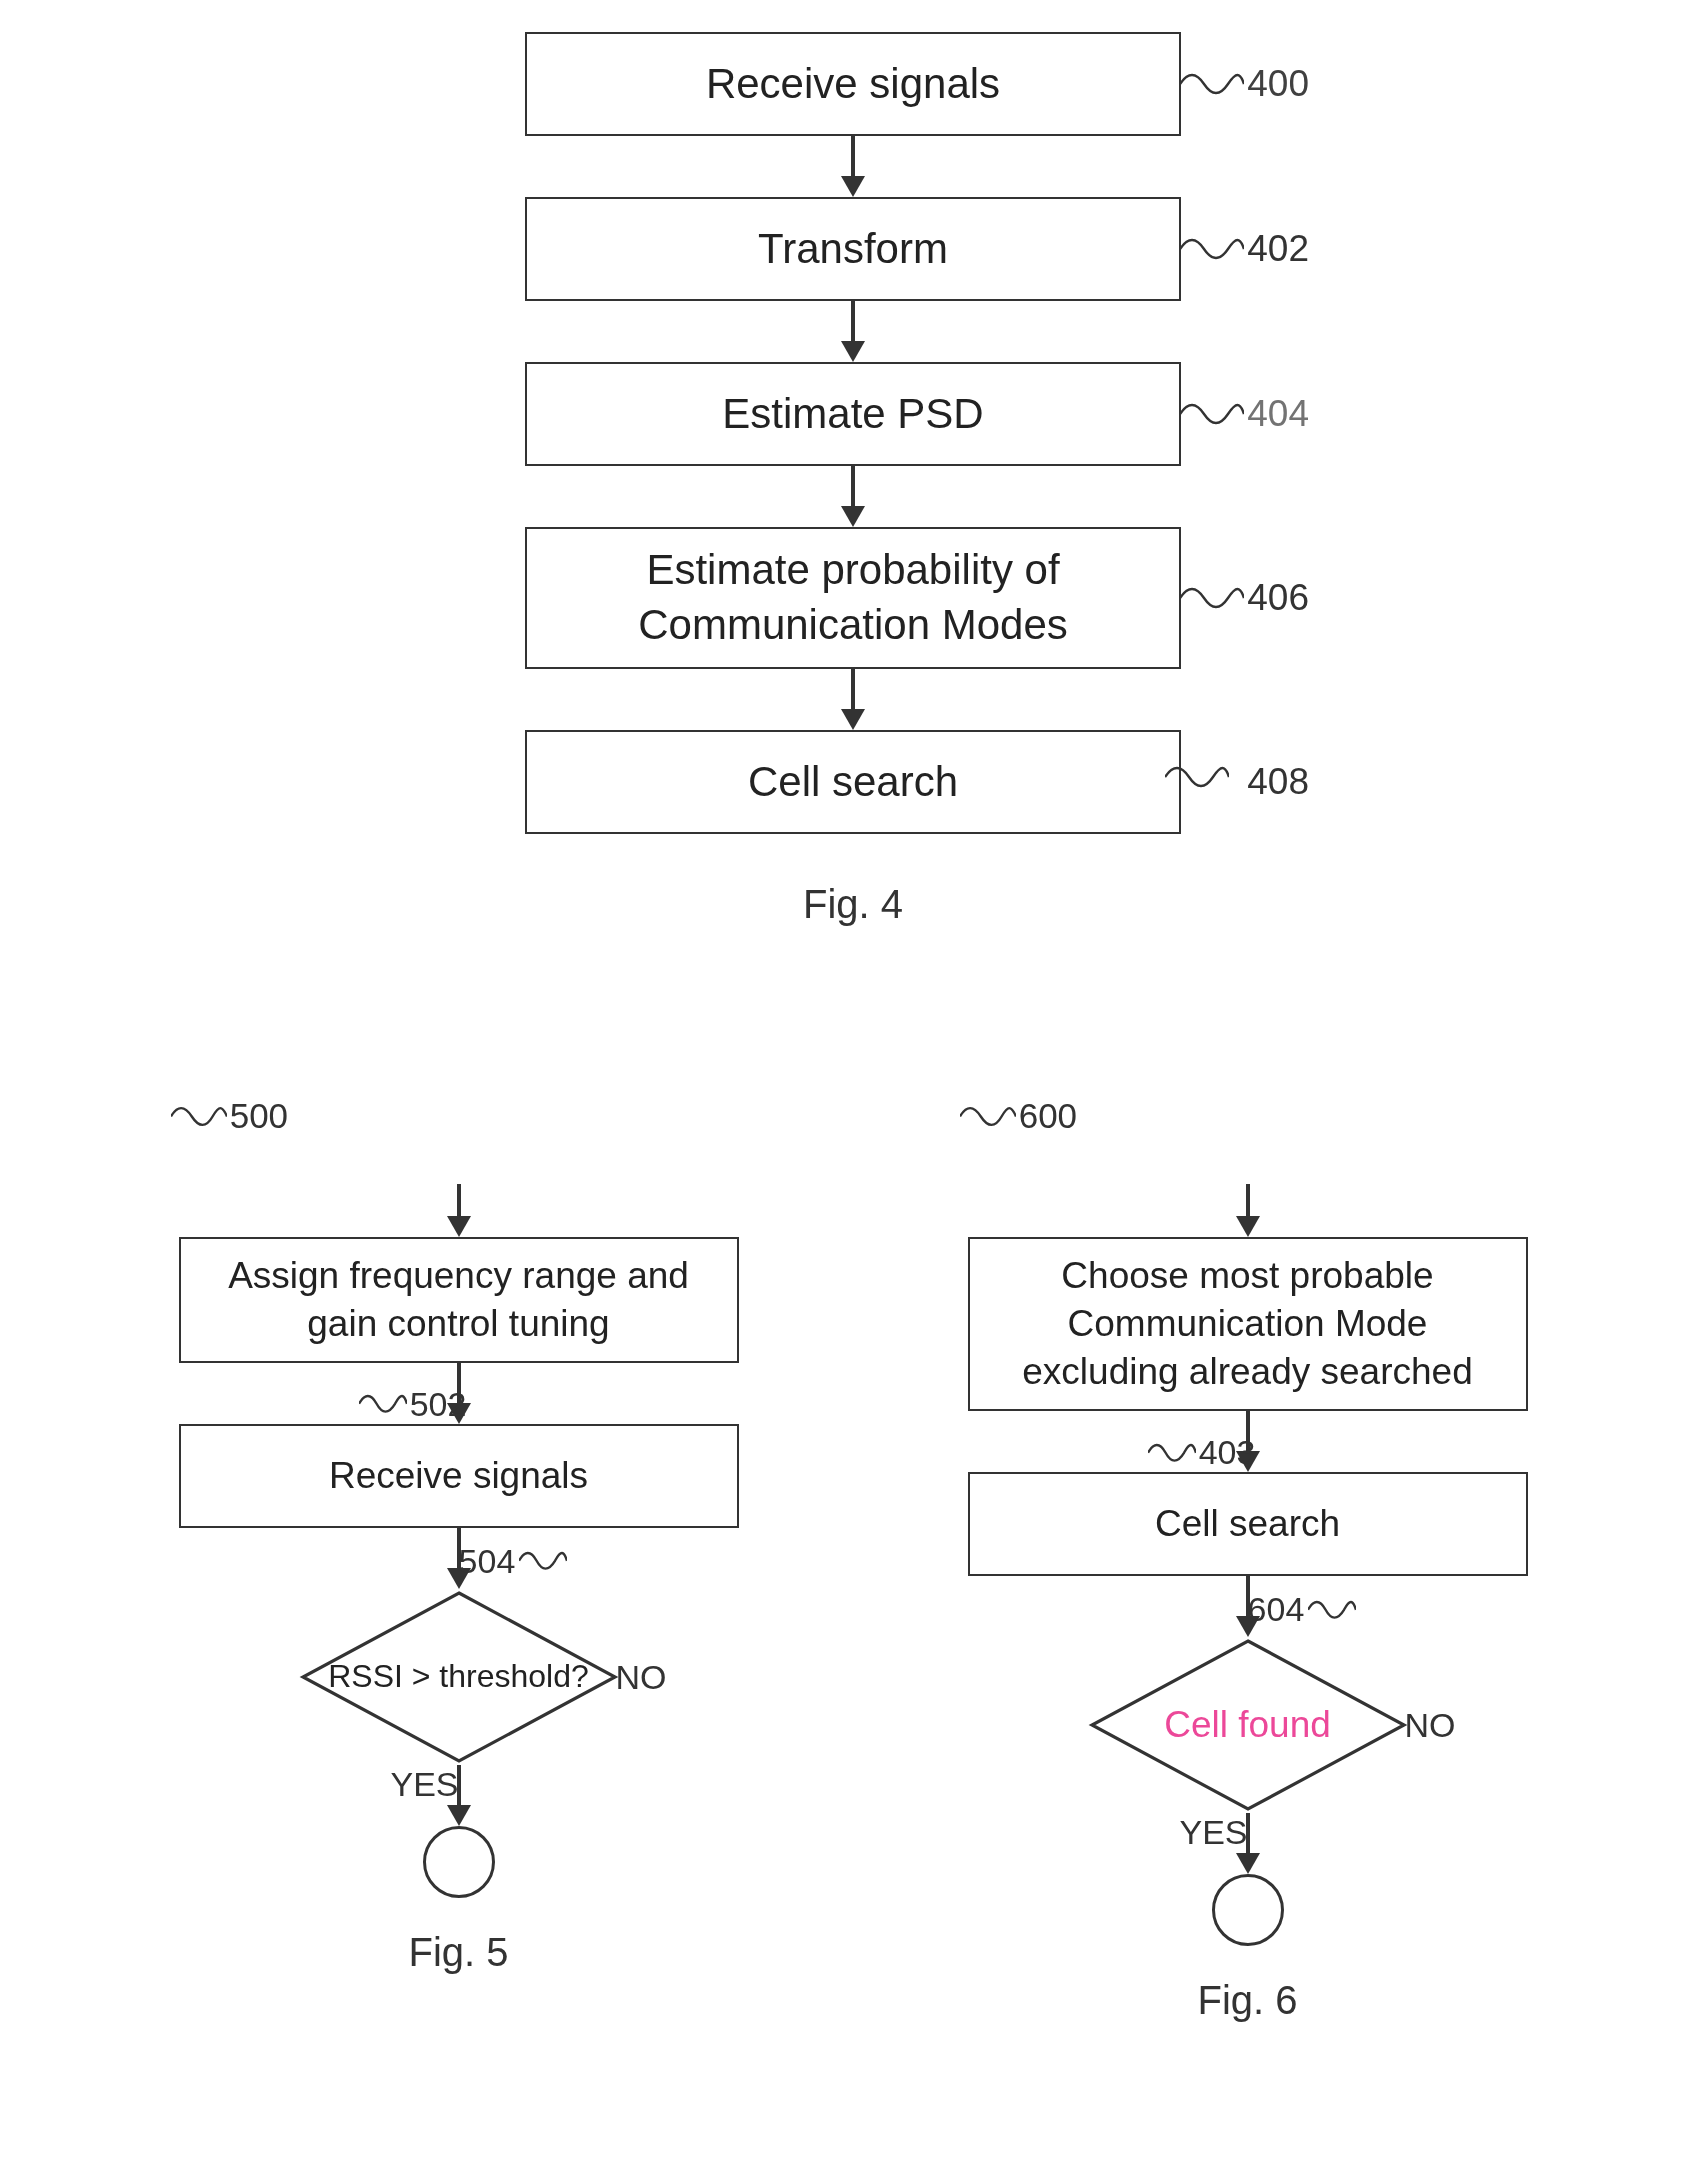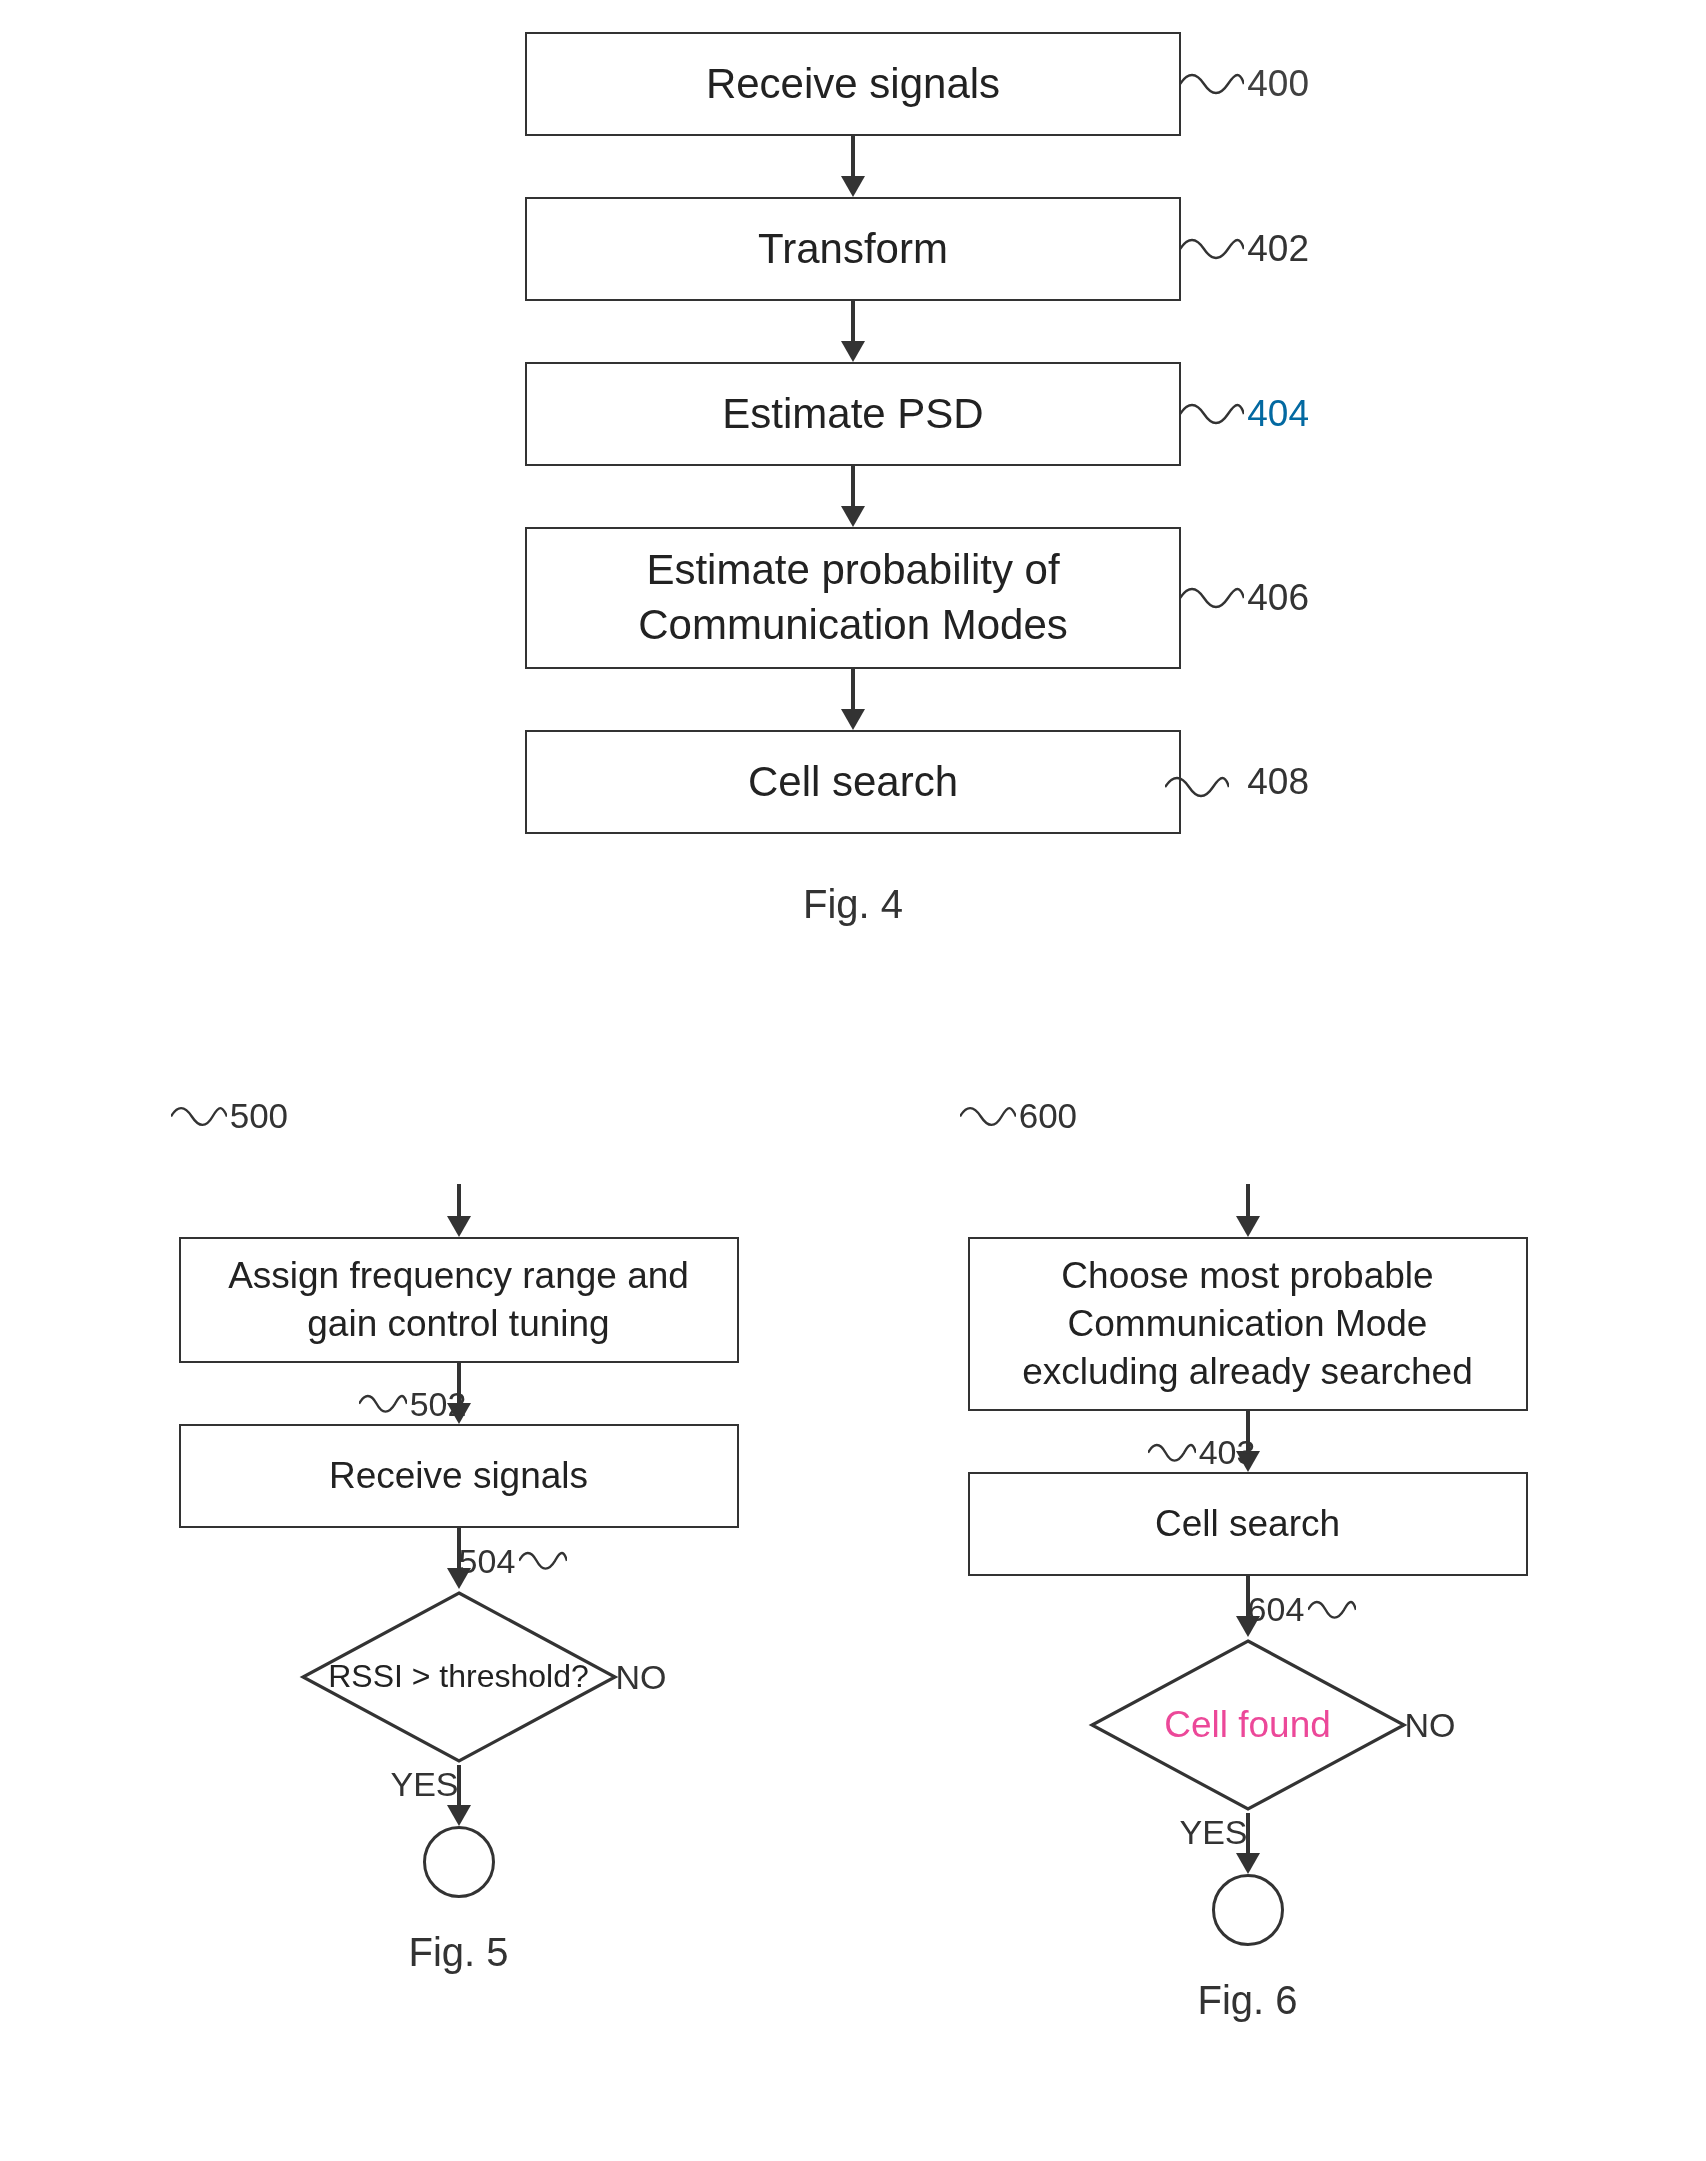--- a/index.html
+++ b/index.html
@@ -86,21 +86,21 @@
   </div>
 
   <div style="position:relative;border-radius:20px;">
     <div class="flowchart-box fig4-box">
       <span>Estimate PSD</span>
     </div>
     <div style="position:absolute; right:-128px; top:50%; transform:translateY(-50%); display:flex; align-items:center; gap:3.2px;">
       <svg width="64" height="32" viewBox="0 0 80 40" fill="none" xmlns="http://www.w3.org/2000/svg">
         <path d="M 0 20 C 10 5, 20 5, 30 20 C 40 35, 50 35, 60 20 C 70 5, 75 5, 80 20" stroke="#333" stroke-width="3" fill="none"></path>
       </svg>
-      <span style="font-size:37px;color:#0369a1;">404</span>
+      <span style="font-size:37px;color:#737373;">404</span>
     </div>
   </div>
 
   <div style="display:flex;flex-direction:column;align-items:center;">
     <div style="width:4px;height:40px;background:#333;"></div>
     <div style="width:0;height:0;border-left:12.8px solid transparent;border-right:12.8px solid transparent;border-top:21px solid #333;"></div>
   </div>
 
   <div style="position:relative;">
     <div class="flowchart-box fig4-box" style="white-space:pre-line; line-height:1.3;">
@@ -116,21 +116,21 @@
 
   <div style="display:flex;flex-direction:column;align-items:center;">
     <div style="width:4px;height:40px;background:#333;"></div>
     <div style="width:0;height:0;border-left:12.8px solid transparent;border-right:12.8px solid transparent;border-top:21px solid #333;"></div>
   </div>
 
   <div style="position:relative;">
     <div class="flowchart-box fig4-box">
       <span>Cell search</span>
     </div>
-    <div style="position:absolute; right:-128px; top:50%; transform:translateY(-50%); display:flex; align-items:flex-end; gap:18px;padding-left:44px;">
+    <div style="position:absolute; right:-128px; top:50%; transform:translateY(-50%); display:flex; align-items:flex-start; gap:18px;padding-left:44px;">
       <svg width="64" height="32" viewBox="0 0 80 40" fill="none" xmlns="http://www.w3.org/2000/svg">
         <path d="M 0 20 C 10 5, 20 5, 30 20 C 40 35, 50 35, 60 20 C 70 5, 75 5, 80 20" stroke="#333" stroke-width="3" fill="none"></path>
       </svg>
       <span style="font-size:37px;color:#333;">408</span>
     </div>
   </div>
 
   <div style="margin-top:48px; font-size:40px; color:#333;">Fig. 4</div>
 </div>
 

